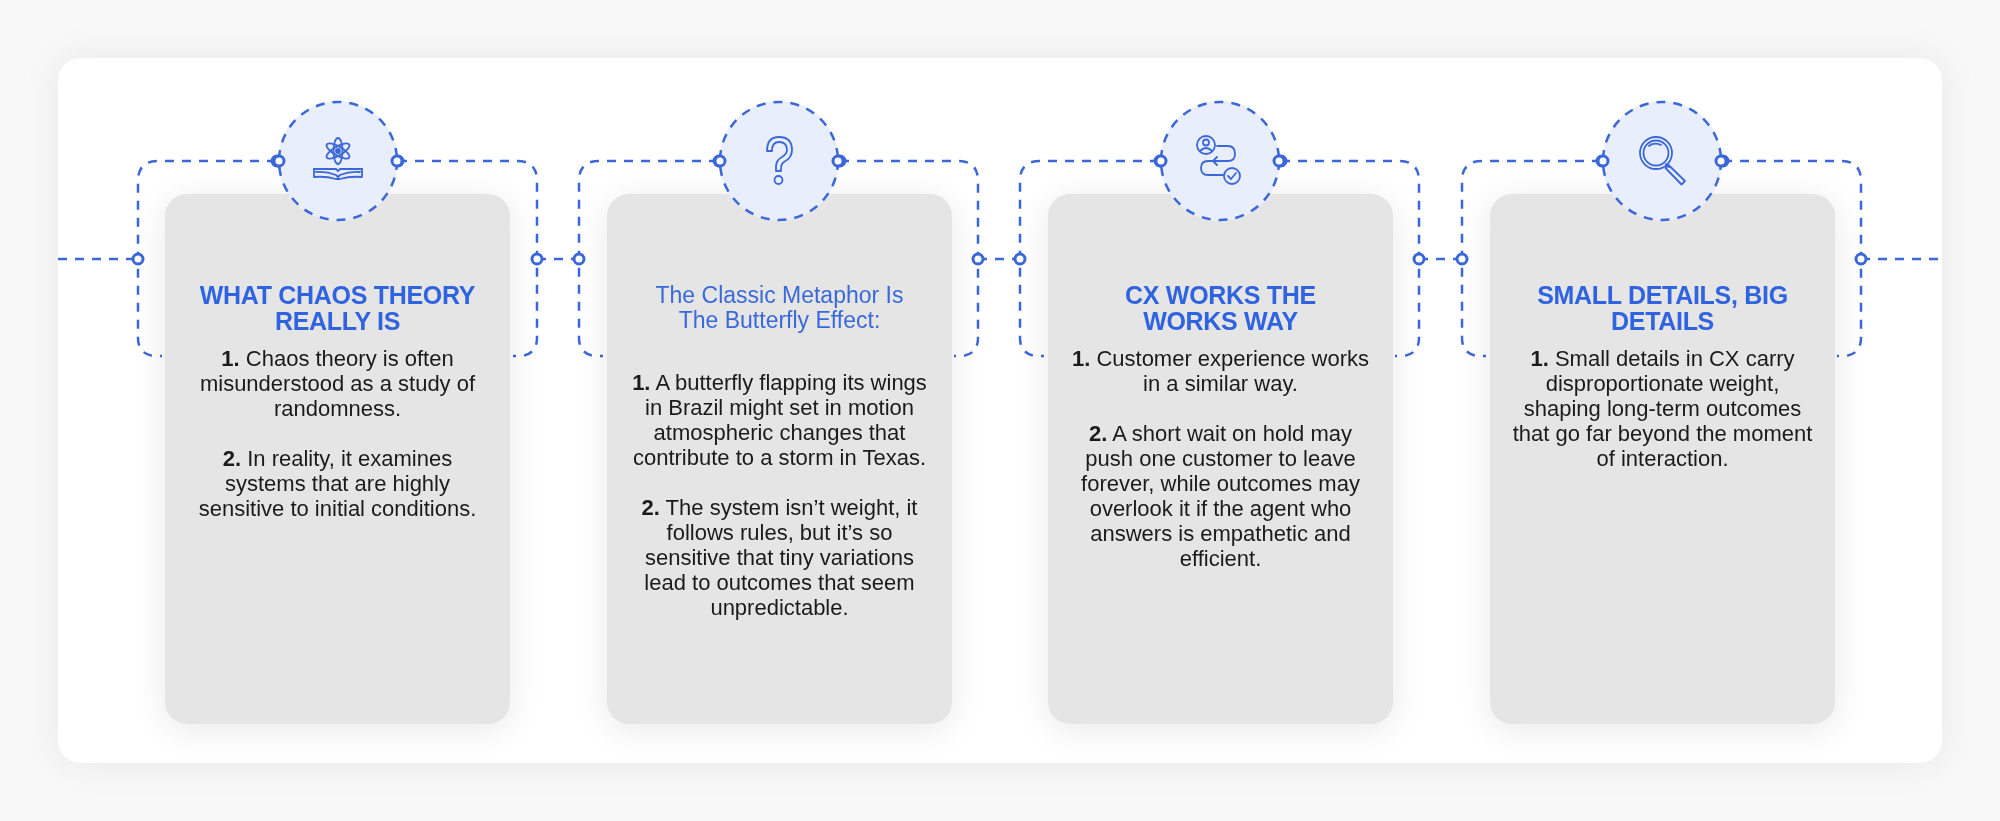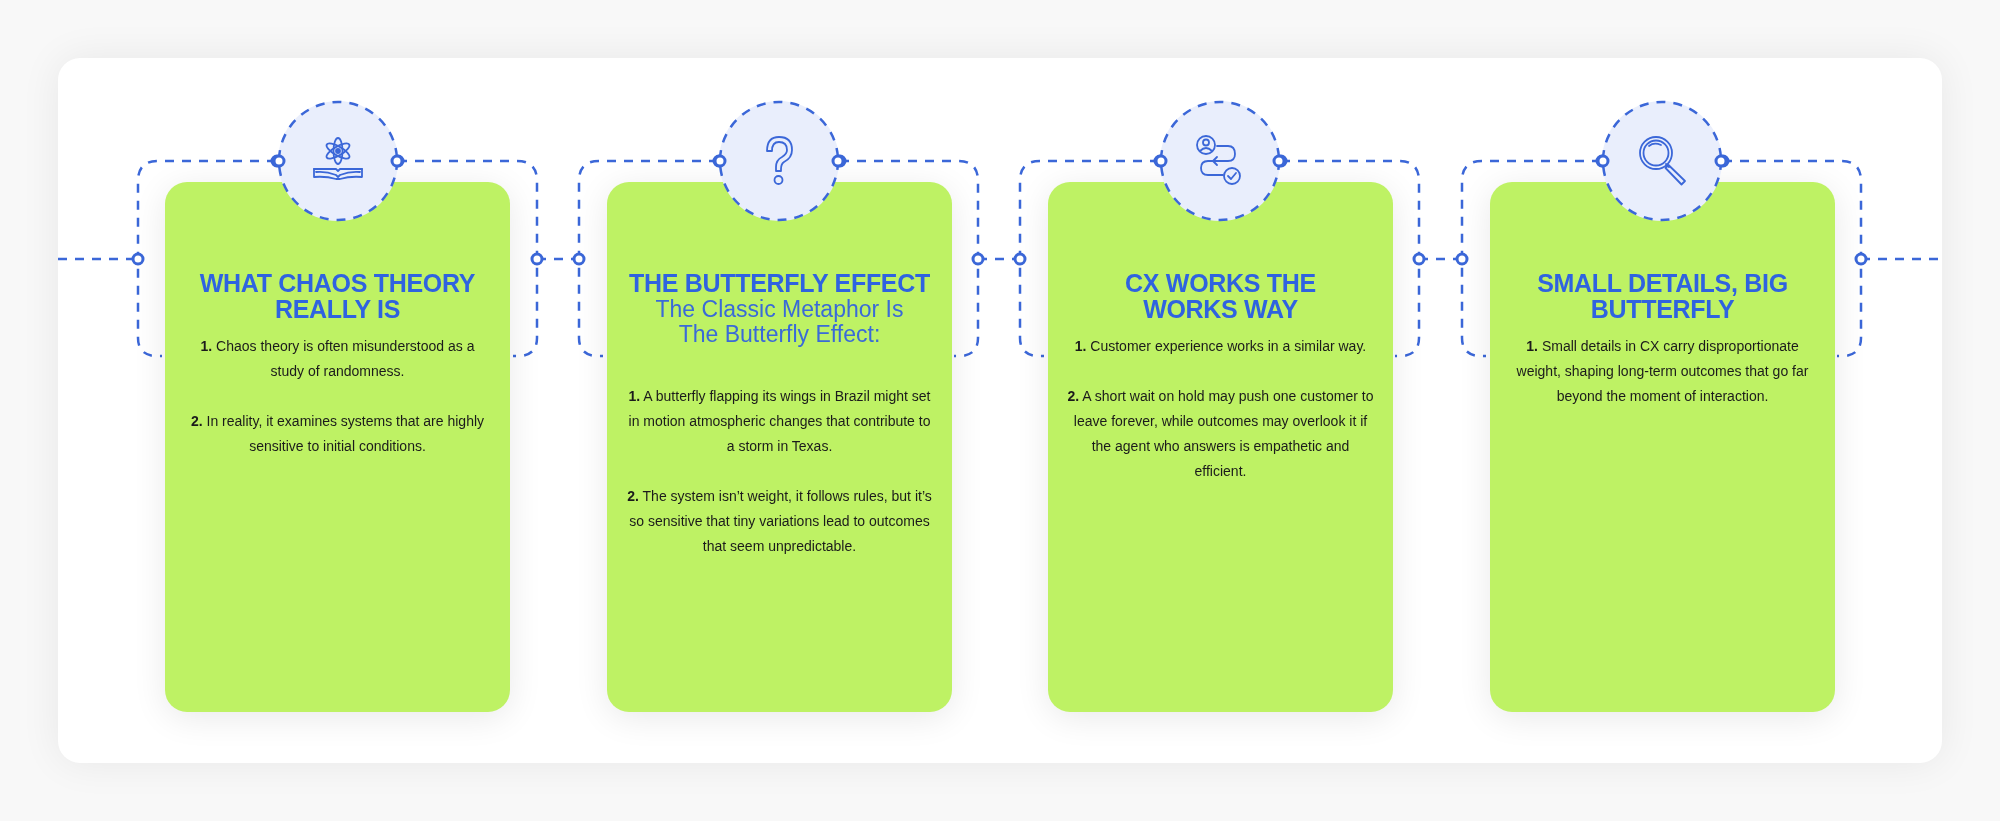--- a/index.html
+++ b/index.html
@@ -8,36 +8,36 @@
     background:#f8f8f8;
     font-family:"Liberation Sans", sans-serif;
   }
   .panel {
     position:absolute; left:58px; top:58px; width:1884px; height:705px;
     background:#ffffff; border-radius:22px;
     box-shadow:0 0 40px rgba(0,0,0,0.07);
   }
   svg.connectors { position:absolute; left:0; top:0; width:2000px; height:821px; pointer-events:none; }
   .card {
-    position:absolute; top:182px; width:345px; height:530px;
-    background:#bef264; border-radius:22px;
+    position:absolute; top:194px; width:345px; height:530px;
+    background:#e5e5e5; border-radius:22px;
     box-shadow:0 6px 34px rgba(0,0,0,0.09);
     box-sizing:border-box; padding:88px 18px 0 18px;
     text-align:center;
   }
   .card-title {
     color:#2f63e0; font-weight:bold; font-size:25px; line-height:26px;
     letter-spacing:-0.3px; margin:0;
   }
   .card-subtitle {
     color:#3a6ad8; font-size:23px; line-height:25px; margin:1px 0 0 0;
   }
   .card-body { margin-top:12px; }
   .point {
-    color:#1b1b1b; font-size:14px; line-height:25px; margin:0 0 25px 0;
+    color:#1b1b1b; font-size:22px; line-height:25px; margin:0 0 25px 0;
   }
   .point .num { font-weight:bold; }
   .icon-circle {
     position:absolute; top:101px; width:120px; height:120px; border-radius:50%;
     background:#e9eefc; box-sizing:border-box;
     display:flex; align-items:center; justify-content:center;
   }
   .icon-circle svg { width:64px; height:64px; }
 </style>
 </head>
@@ -89,38 +89,37 @@
 
 <div class="card" style="left:165px">
   <p class="card-title"><span>WHAT CHAOS THEORY</span><br><span>REALLY IS</span></p>
   <div class="card-body">
     <p class="point"><span class="num">1.</span><span> Chaos theory is often misunderstood as a study of randomness.</span></p>
     <p class="point"><span class="num">2.</span><span> In reality, it examines systems that are highly sensitive to initial conditions.</span></p>
   </div>
 </div>
 
 <div class="card" style="left:607px">
-  <p class="card-title">THE BUTTERFLY EFFECT</p>
   <p class="card-subtitle" style="padding:0 22px;">The Classic Metaphor Is The Butterfly Effect:</p>
   <div class="card-body" style="margin-top:37px">
     <p class="point"><span class="num">1.</span><span> A butterfly flapping its wings in Brazil might set in motion atmospheric changes that contribute to a storm in Texas.</span></p>
     <p class="point"><span class="num">2.</span><span> The system isn’t weight, it follows rules, but it’s so sensitive that tiny variations lead to outcomes that seem unpredictable.</span></p>
   </div>
 </div>
 
 <div class="card" style="left:1048px">
   <p class="card-title"><span>CX WORKS THE</span><br><span>WORKS WAY</span></p>
   <div class="card-body">
     <p class="point"><span class="num">1.</span><span> Customer experience works in a similar way.</span></p>
     <p class="point"><span class="num">2.</span><span> A short wait on hold may push one customer to leave forever, while outcomes may overlook it if the agent who answers is empathetic and efficient.</span></p>
   </div>
 </div>
 
 <div class="card" style="left:1490px">
-  <p class="card-title"><span>SMALL DETAILS, BIG</span><br><span>BUTTERFLY</span></p>
+  <p class="card-title"><span>SMALL DETAILS, BIG</span><br><span>DETAILS</span></p>
   <div class="card-body">
     <p class="point"><span class="num">1.</span><span> Small details in CX carry disproportionate weight, shaping long-term outcomes that go far beyond the moment of interaction.</span></p>
   </div>
 </div>
 
 <div class="icon-circle" style="left:278px">
   <svg viewBox="0 0 64 64" fill="none" stroke="#3b67d8" stroke-width="1.8" stroke-linecap="round" stroke-linejoin="round">
     <ellipse cx="32" cy="22" rx="4.5" ry="13"></ellipse>
     <ellipse cx="32" cy="22" rx="4.5" ry="13" transform="rotate(60 32 22)"></ellipse>
     <ellipse cx="32" cy="22" rx="4.5" ry="13" transform="rotate(-60 32 22)"></ellipse>

